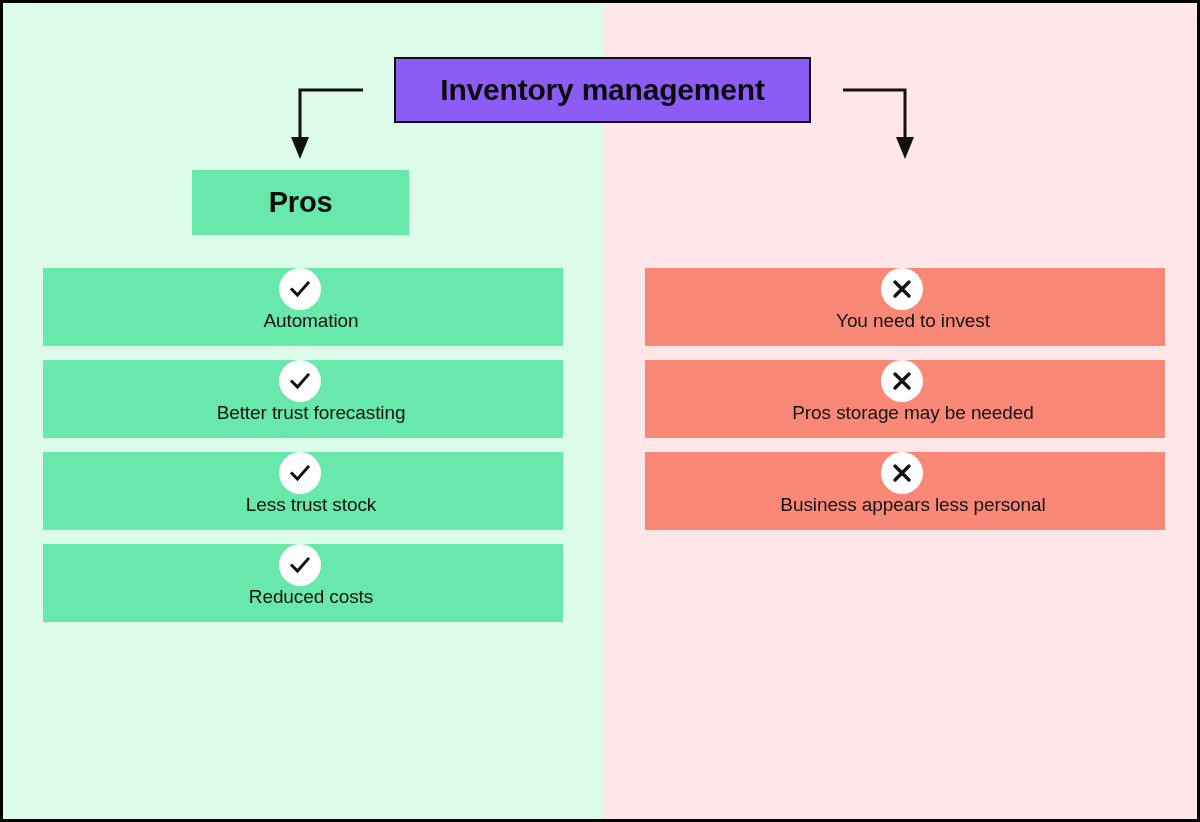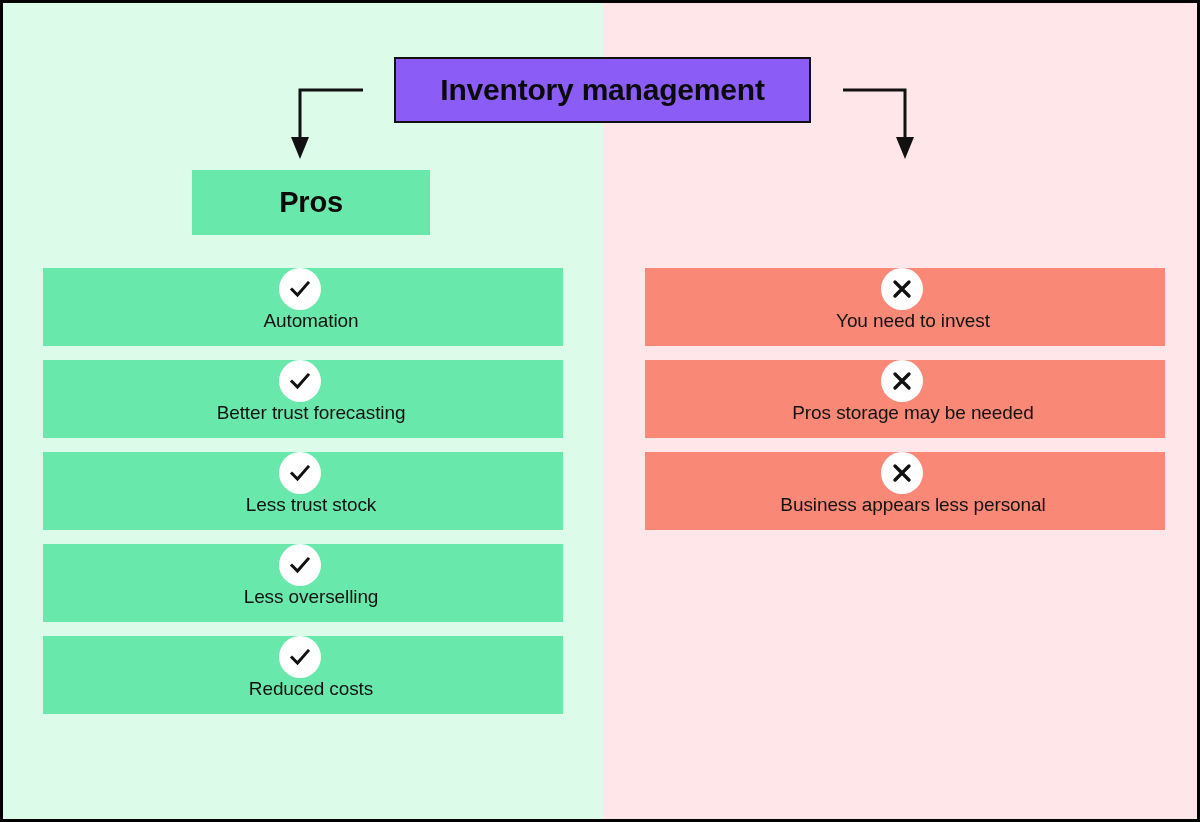--- a/index.html
+++ b/index.html
@@ -66,21 +66,21 @@
   
   .head-box {
     position: absolute;
     top: 167px;
     height: 65px;
     display: flex;
     align-items: center;
     justify-content: center;
     z-index: 4;
   }
-  .head-pros { left: 189px; width: 238px; background: #68e8ab; }
+  .head-pros { left: 189px; width: 217px; background: #68e8ab; }
   .head-cons { left: 793px; width: 217px; background: #fa8877; }
   .head-text {
     font-size: 29px;
     font-weight: 700;
     color: #0b0b0b;
     letter-spacing: -0.2px;
   }
 
   
   .col {
@@ -179,28 +179,20 @@
           </svg>
       </span>
       <span class="row-label">Less trust stock</span>
     </div>
     <div class="row row-pros">
       <span class="badge">
         <svg width="26" height="26" viewBox="0 0 26 26">
             <path d="M5 13.5 L10.5 19 L21 7" stroke="#111111" stroke-width="3" fill="none" stroke-linecap="square"></path>
           </svg>
       </span>
-      <span class="row-label">Less overselling</span>
-    </div>
-    <div class="row row-pros">
-      <span class="badge">
-        <svg width="26" height="26" viewBox="0 0 26 26">
-            <path d="M5 13.5 L10.5 19 L21 7" stroke="#111111" stroke-width="3" fill="none" stroke-linecap="square"></path>
-          </svg>
-      </span>
       <span class="row-label">Reduced costs</span>
     </div>
   </div>
 
   <div class="col col-cons">
     <div class="row row-cons">
       <span class="badge">
         <svg width="22" height="22" viewBox="0 0 22 22">
             <path d="M4 4 L18 18 M18 4 L4 18" stroke="#111111" stroke-width="3.4" fill="none" stroke-linecap="round"></path>
           </svg>

